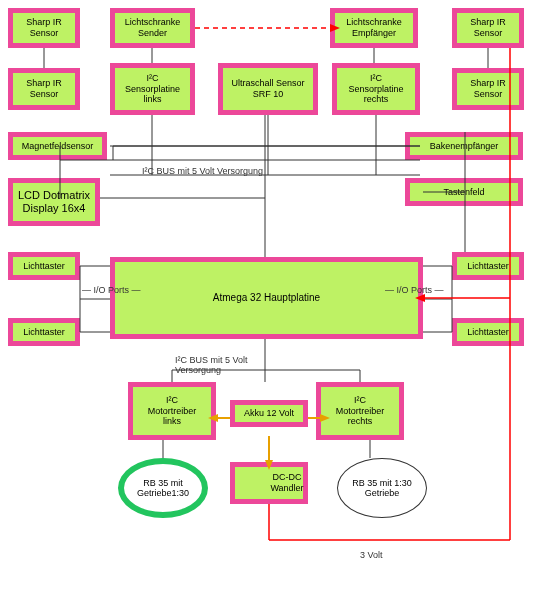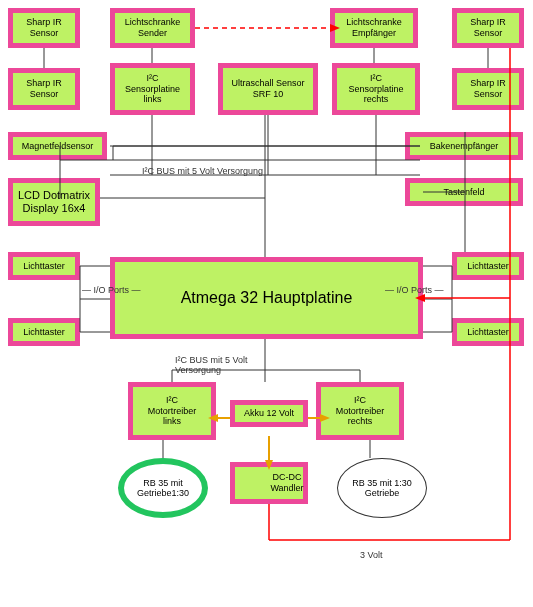--- a/index.html
+++ b/index.html
@@ -53,21 +53,21 @@
   <div class="box" style="left:452px;top:68px;width:72px;height:42px;font-size:9px;">Sharp IR<br>Sensor</div>
 
   <div class="box" style="left:8px;top:132px;width:99px;height:28px;font-size:9px;">Magnetfeldsensor</div>
   <div class="box" style="left:405px;top:132px;width:118px;height:28px;font-size:9px;">Bakenempfänger</div>
 
   <div style="position:absolute;left:130px;top:166px;font-size:9px;color:#333;margin-left:12px;">I²C BUS mit 5 Volt Versorgung</div>
 
   <div class="box" style="left:8px;top:178px;width:92px;height:48px;font-size:11px;">LCD Dotmatrix<br>Display 16x4</div>
   <div class="box" style="left:405px;top:178px;width:118px;height:28px;font-size:9px;">Tastenfeld</div>
 
-  <div class="box" style="left:110px;top:257px;width:313px;height:82px;font-size:16px;">Atmega 32 Hauptplatine</div>
+  <div class="box" style="left:110px;top:257px;width:313px;height:82px;font-size:10px;">Atmega 32 Hauptplatine</div>
 
   <div class="box" style="left:8px;top:252px;width:72px;height:28px;font-size:9px;">Lichttaster</div>
   <div class="box" style="left:8px;top:318px;width:72px;height:28px;font-size:9px;">Lichttaster</div>
   <div class="box" style="left:452px;top:252px;width:72px;height:28px;font-size:9px;">Lichttaster</div>
   <div class="box" style="left:452px;top:318px;width:72px;height:28px;font-size:9px;">Lichttaster</div>
 
   <div style="position:absolute;left:82px;top:285px;font-size:9px;color:#333;">— I/O Ports —</div>
   <div style="position:absolute;left:385px;top:285px;font-size:9px;color:#333;">— I/O Ports —</div>
 
   <div style="position:absolute;left:175px;top:355px;font-size:9px;color:#333;text-align:left;width:180px;">I²C BUS mit  5 Volt<br>Versorgung</div>

